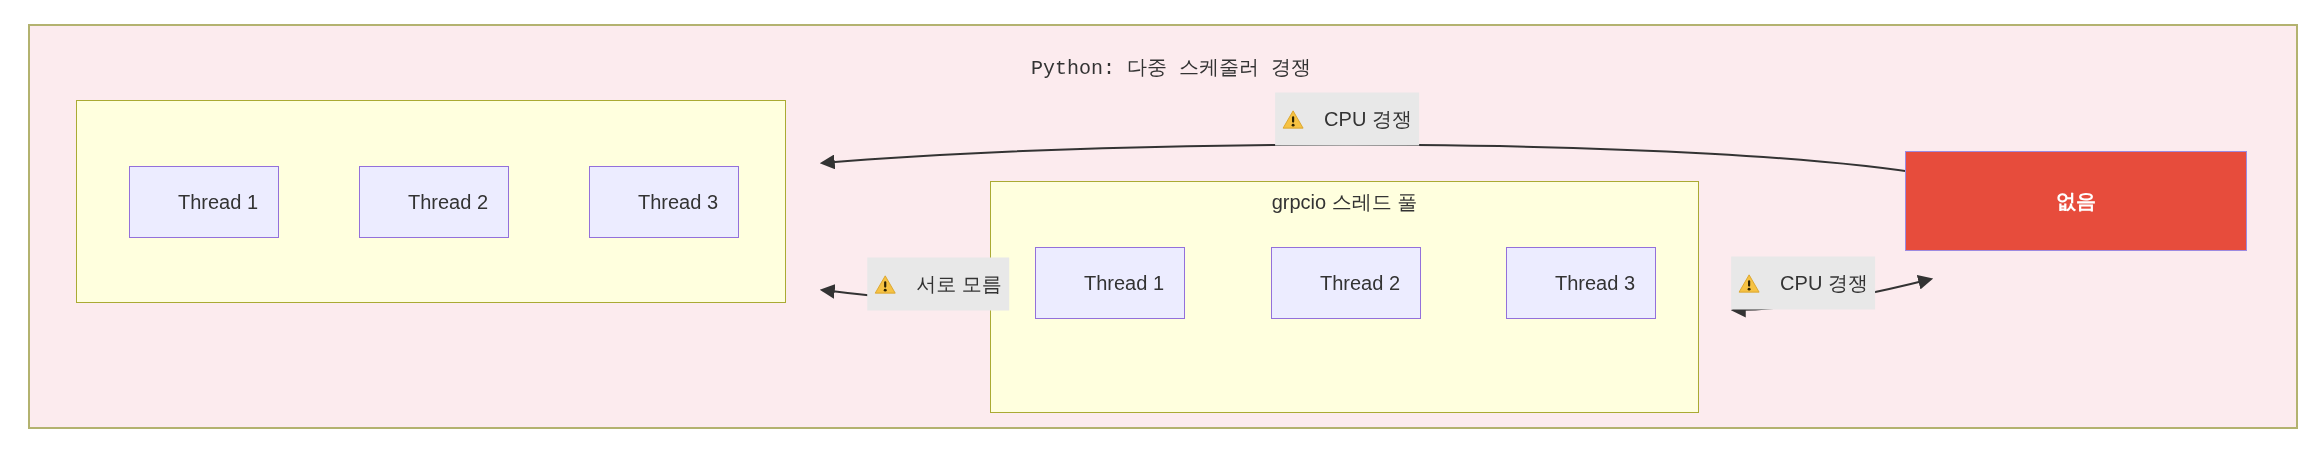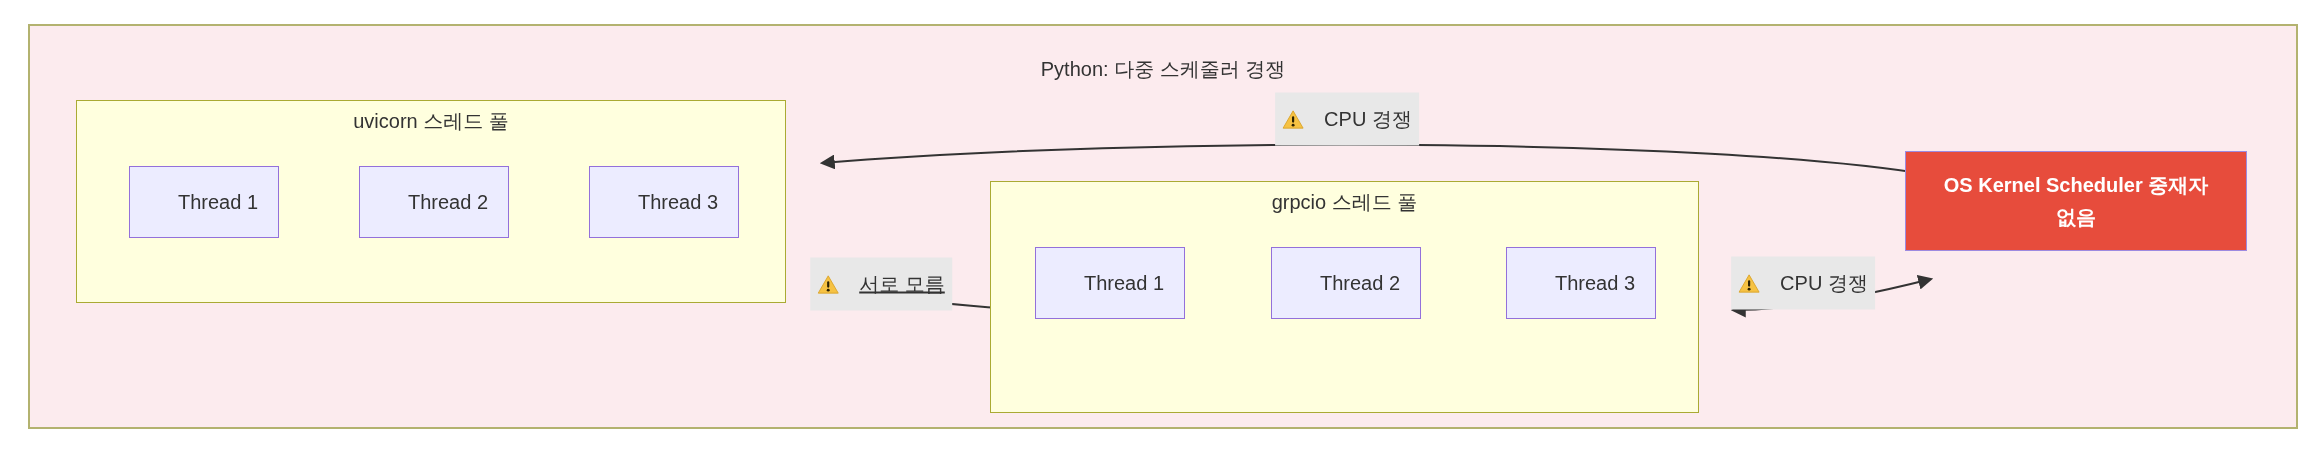--- a/index.html
+++ b/index.html
@@ -27,22 +27,22 @@
     color:var(--text-color);
   }
   .page{position:absolute;left:0;top:0;width:2316px;height:452px;}
 
   .outer-container{
     position:absolute;left:28px;top:24px;width:2270px;height:405px;
     background:var(--outer-fill);
     border:2px solid var(--outer-border);
   }
   .diagram-title{
-    position:absolute;left:0;top:30px;width:100%;
-    text-align:center;font-size:20px;line-height:26px;color:var(--text-color);
+    position:absolute;left:8px;top:30px;width:100%;
+    text-align:center;font-size:20px;line-height:26px;color:var(--text-color);font-family:Liberation Mono, monospace;
   }
 
   .cluster{
     position:absolute;
     background:var(--cluster-fill);
     border:1.6px solid var(--cluster-border);
   }
   .cluster-uvicorn{left:76px;top:100px;width:710px;height:203px;}
   .cluster-grpcio{left:990px;top:181px;width:709px;height:232px;}
   .cluster-title{
@@ -83,21 +83,21 @@
 
   .edge-label{
     position:absolute;transform:translate(-50%,-50%);
     display:inline-flex;align-items:center;gap:20px;white-space:nowrap;
     background:var(--edge-label-bg);
     padding:13px 7px;
     font-size:20px;color:var(--text-color);
   }
   .edge-label .warn{display:inline-block;line-height:0;}
   .el-a{left:1347px;top:119px;}
-  .el-b{left:881px;top:284px;text-decoration:underline;}
+  .el-b{left:938px;top:284px;}
   .el-c{left:1803px;top:283px;}
 </style>
 </head>
 <body>
 
 <div class="page">
   <div class="outer-container">
 
     <div class="diagram-title">Python: 다중 스케줄러 경쟁</div>
 
@@ -107,35 +107,33 @@
           <path d="M0 0 L10 5 L0 10 z" fill="currentColor"></path>
         </marker>
       </defs>
       <path class="edge" d="M792 137 C 1120 110, 1680 112, 1901 149" marker-start="url(#arrow)" marker-end="url(#arrow)"></path>
       <path class="edge" d="M792 264 C 855 271, 925 280, 986 283" marker-start="url(#arrow)" marker-end="url(#arrow)"></path>
       <path class="edge" d="M1703 284 C 1765 284, 1838 269, 1901 253" marker-start="url(#arrow)" marker-end="url(#arrow)"></path>
     </svg>
   </div>
 
   <section class="cluster cluster-uvicorn">
-    <div class="cluster-title">uvicorn 스레드 풀</div>
     <div class="thread-node t1">Thread 1</div>
     <div class="thread-node t2">Thread 2</div>
     <div class="thread-node t3">Thread 3</div>
   </section>
 
   <section class="cluster cluster-grpcio">
     <div class="cluster-title">grpcio 스레드 풀</div>
     <div class="thread-node t1">Thread 1</div>
     <div class="thread-node t2">Thread 2</div>
     <div class="thread-node t3">Thread 3</div>
   </section>
 
   <div class="kernel-node">
-    <span>OS Kernel Scheduler 중재자</span>
     <span>없음</span>
   </div>
 
   <div class="edge-label el-a">
     <span class="warn">
       <svg width="22" height="20" viewBox="0 0 24 22">
         <path d="M12 1.5 L23 20.5 H1 Z" fill="var(--warning-fill)" stroke="var(--warning-stroke)" stroke-width="1" stroke-linejoin="round"></path>
         <rect x="10.8" y="7.5" width="2.4" height="7" rx="1.2" fill="#2b2102"></rect>
         <circle cx="12" cy="17.2" r="1.6" fill="#2b2102"></circle>
       </svg>

